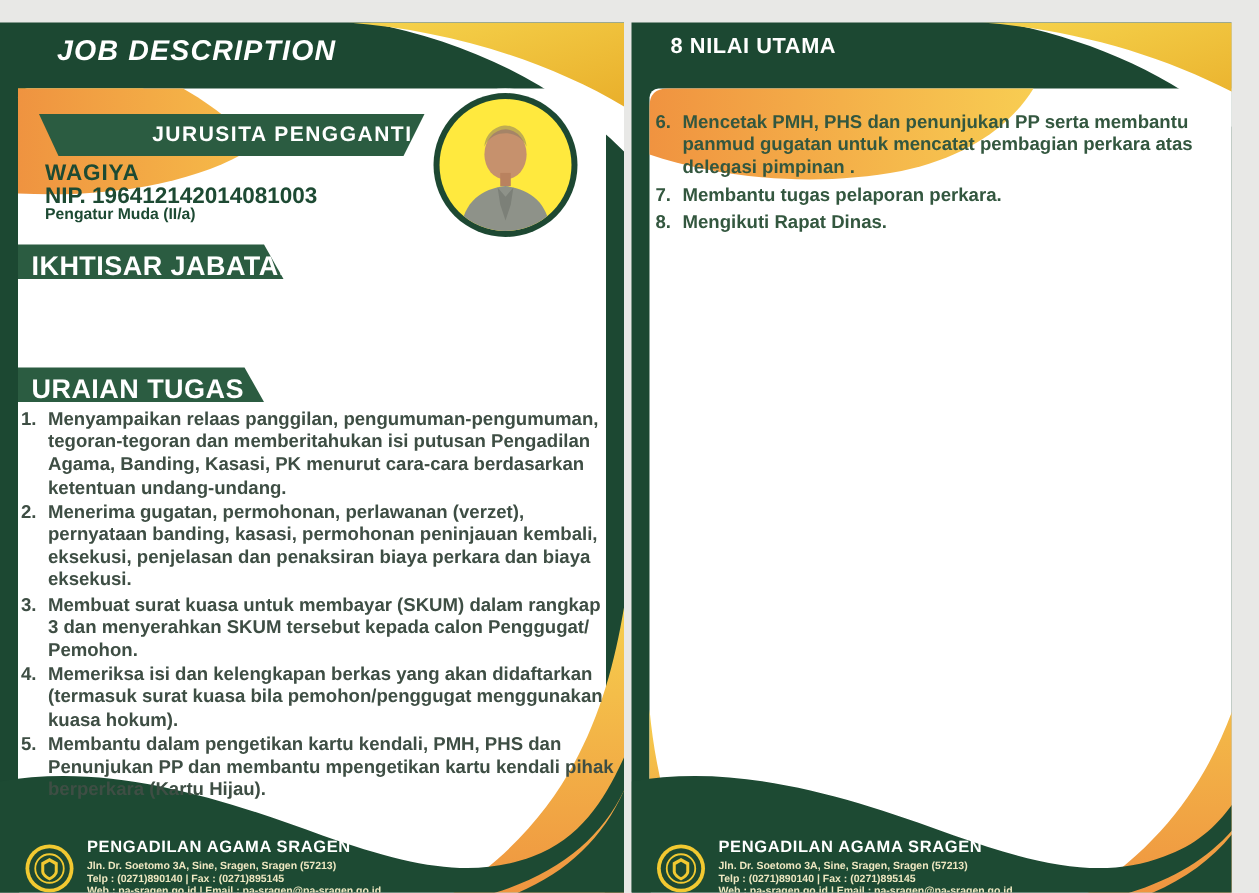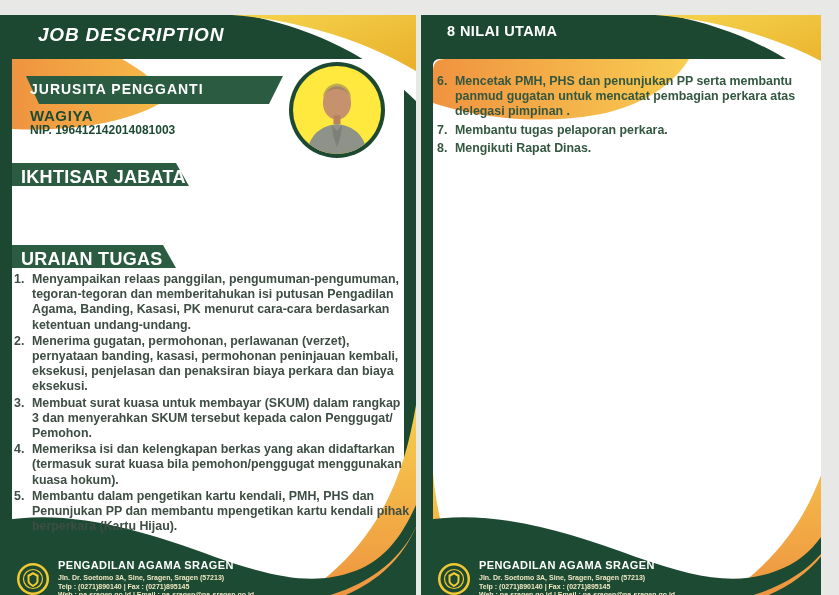--- a/index.html
+++ b/index.html
@@ -17,26 +17,26 @@
 
   .job-title{
     left:38px;top:9px;color:#ffffff;font-size:19px;font-weight:800;
     font-style:italic;letter-spacing:.8px;
   }
   .rp-title{
     left:26px;top:8px;color:#ffffff;font-size:14.5px;font-weight:800;
     line-height:16.5px;letter-spacing:.4px;
   }
   .banner-text{
-    left:30px;top:66px;width:245px;text-align:left;color:#ffffff;
+    left:30px;top:66px;width:245px;text-align:right;color:#ffffff;
     font-size:14px;font-weight:800;letter-spacing:1px;
   }
   .name-block{left:30px;top:92px;width:265px;color:#1d4a33;}
   .name-block .nm{font-size:15px;font-weight:800;letter-spacing:.6px;line-height:17px;}
-  .name-block .nip{font-size:12px;font-weight:800;line-height:13px;}
+  .name-block .nip{font-size:15px;font-weight:800;line-height:13px;}
   .name-block .rank{font-size:10.5px;font-weight:800;line-height:13px;}
 
   .photo{
     left:286px;top:44px;width:102px;height:102px;border-radius:50%;
     background:#ffffff;
   }
   .photo .ring{
     position:absolute;left:3px;top:3px;width:96px;height:96px;border-radius:50%;
     background:#1d4832;
   }
@@ -108,20 +108,21 @@
     <path d="M 416,512 C 400,548 372,572 330,586 L 330,595 L 416,595 Z" fill="#1d4a33"></path>
   </svg>
 
   <div class="abs job-title">JOB DESCRIPTION</div>
 
   <div class="abs banner-text">JURUSITA PENGGANTI</div>
 
   <div class="abs name-block">
     <div class="nm">WAGIYA</div>
     <div class="nip">NIP. 196412142014081003</div>
+    <div class="rank">Pengatur Muda (II/a)</div>
   </div>
 
   <div class="abs photo">
     <div class="ring"></div>
     <div class="inner">
       <svg width="88" height="88" viewBox="0 0 100 100">
         <ellipse cx="50" cy="42" rx="16" ry="19" fill="#c6916d"></ellipse>
         <path d="M 34,36 C 35,24 45,20 50,20 C 55,20 65,24 66,36 C 62,28 56,26 50,26 C 44,26 38,28 34,36 Z" fill="#8a7a63" opacity="0.55"></path>
         <rect x="46" y="56" width="8" height="10" fill="#b9825f"></rect>
         <path d="M 16,100 C 18,78 32,68 50,66 C 68,68 82,78 84,100 Z" fill="#8e9289"></path>

